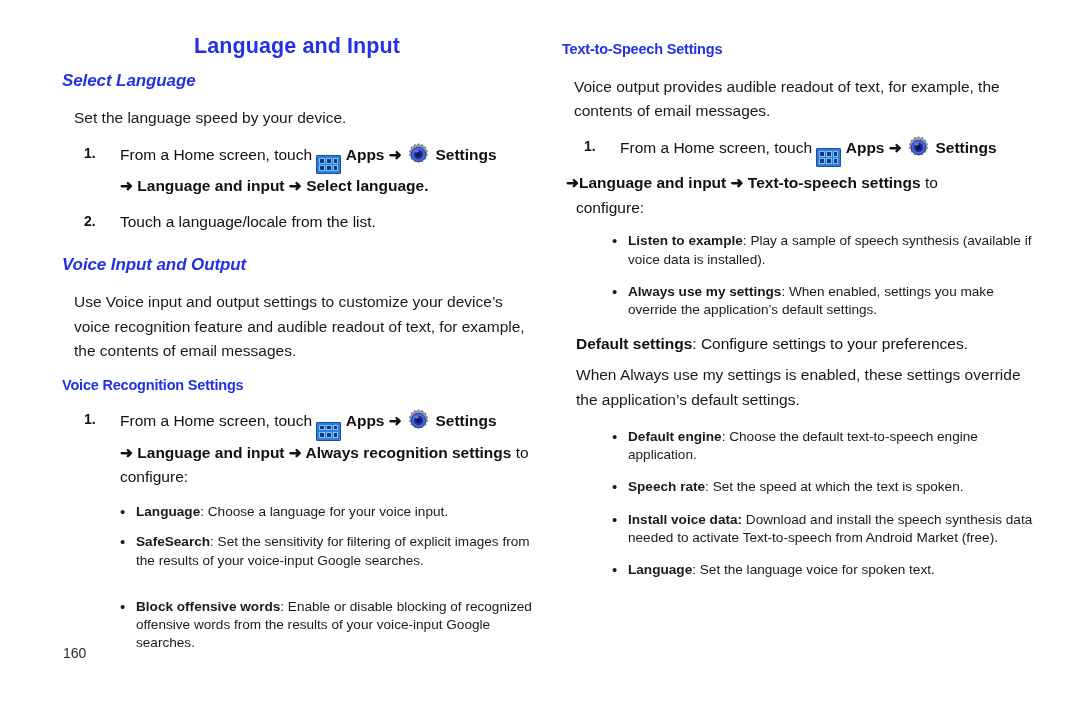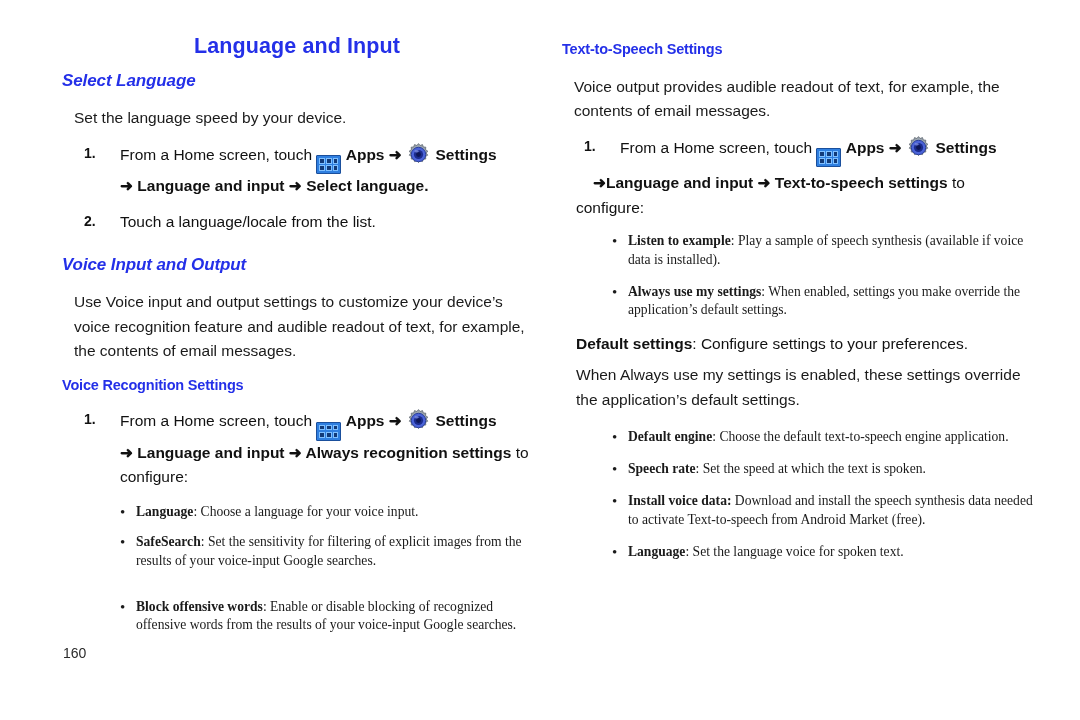--- a/index.html
+++ b/index.html
@@ -102,21 +102,20 @@
     margin: 0;
     padding: 0;
   }
   .bullet {
     position: relative;
     padding-left: 18px;
     font-size: 13.6px;
     line-height: 1.34;
     margin: 0;
     color: #1a1a1a;
-    font-family: Liberation Serif, serif;
   }
   .bullet::before {
     content: "\2022";
     position: absolute;
     left: 2px;
     top: -1px;
     font-size: 15px;
     line-height: 1.34;
   }
   .bullet b { font-weight: bold; }
@@ -330,21 +329,21 @@
               <ellipse cx="10.6" cy="9.2" rx="2.2" ry="1.3" fill="#8fa0ee" opacity="0.65"></ellipse>
             </g>
           </svg>
         </span>
         <b>Settings</b>
       </li>
     </ol>
 
     <div style="height:4px"></div>
 
-    <p class="strongline" style="margin-left:31px"><b>➜Language and input ➜ Text-to-speech settings</b><span> to</span></p>
+    <p class="strongline" style="margin-left:4px"><b>➜Language and input ➜ Text-to-speech settings</b><span> to</span></p>
 
     <p class="strongline" style="margin-left:14px">configure:</p>
 
     <div style="height:12px"></div>
 
     <ul class="bullets" style="margin-left:48px">
       <li class="bullet"><b>Listen to example</b><span>: Play a sample of speech synthesis (available if voice data is installed).</span></li>
       <li class="bullet" style="margin-top:14px"><b>Always use my settings</b><span>: When enabled, settings you make override the application’s default settings.</span></li>
     </ul>
 

